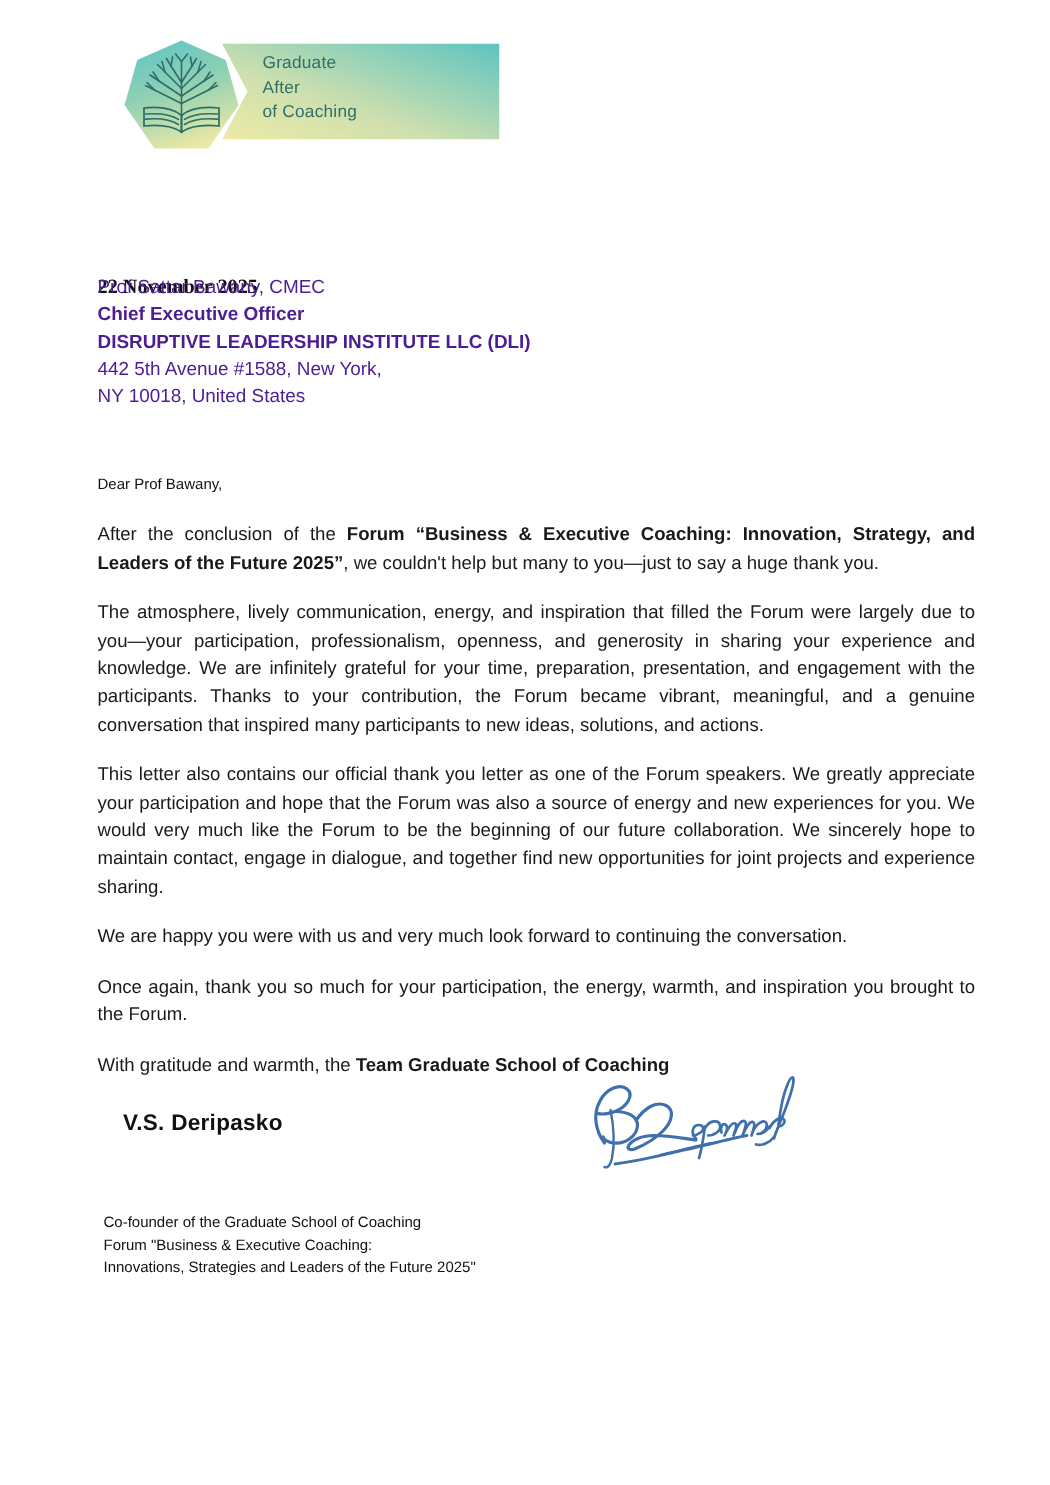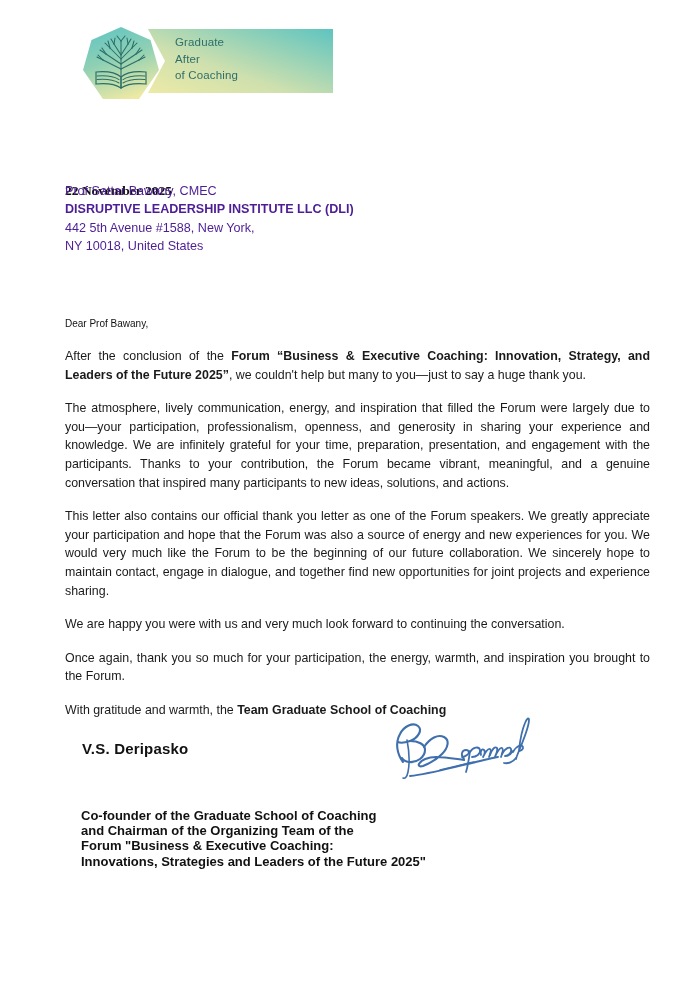--- a/index.html
+++ b/index.html
@@ -122,23 +122,23 @@
     position: absolute;
     left: 315px;
     top: -18px;
     width: 150px;
     height: 72px;
   }
 
   .signer-role {
     position: absolute;
     top: 808px;
-    left: 16px;
-    font-size: 13px;
-    font-weight: bold;
+    left: 4px;
+    font-size: 10px;
+    font-weight: normal;
     line-height: 15.2px;
     color: #111;
   }
   .signer-role div { white-space: nowrap; }
 </style>
 </head>
 <body>
 
 <div class="letterhead">
 
@@ -216,20 +216,21 @@
     <div>of Coaching</div>
   </div>
 </div>
 
 <div class="sheet">
 
   <div class="date-line">22 November 2025</div>
 
   <div class="recipient">
     <div>Prof Sattar Bawany, CMEC</div>
+    <div class="bold">Chief Executive Officer</div>
     <div class="bold">DISRUPTIVE LEADERSHIP INSTITUTE LLC (DLI)</div>
     <div>442 5th Avenue #1588, New York,</div>
     <div>NY 10018, United States</div>
   </div>
 
   <div class="letter-body">
 
     <div class="salutation">Dear Prof Bawany,</div>
 
     <p class="para"><span>After the conclusion of the </span><b>Forum “Business &amp; Executive Coaching: Innovation, Strategy, and Leaders of the Future 2025”</b><span>, we couldn't help but many to you—just to say a huge thank you.</span></p>
@@ -278,18 +279,17 @@
 
         <path d="M30,66 C48,64 70,58 92,53 C104,50 112,48 118,47" stroke-width="1.9"></path>
 
         <path d="M60,60 C72,57 84,54 94,52" stroke-width="1.3"></path>
       </g>
     </svg>
   </div>
 
   <div class="signer-role">
     <div>Co-founder of the Graduate School of Coaching</div>
-    <div>and Chairman of the Organizing Team of the</div>
     <div>Forum "Business &amp; Executive Coaching:</div>
     <div>Innovations, Strategies and Leaders of the Future 2025"</div>
   </div>
 
 </div>
 
 </body></html>

